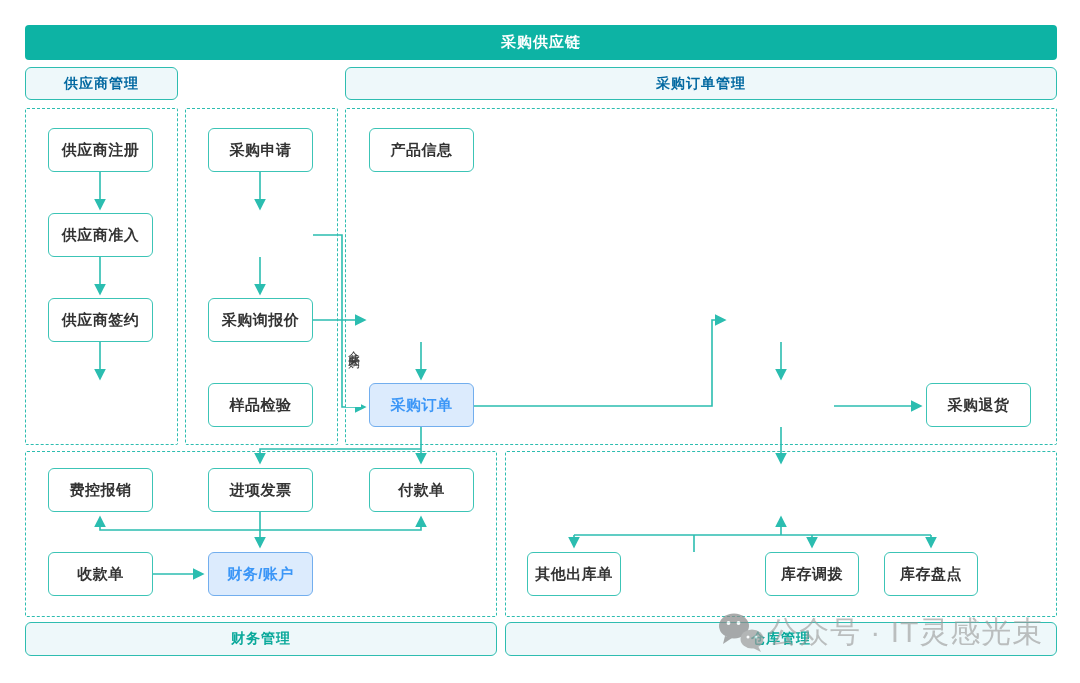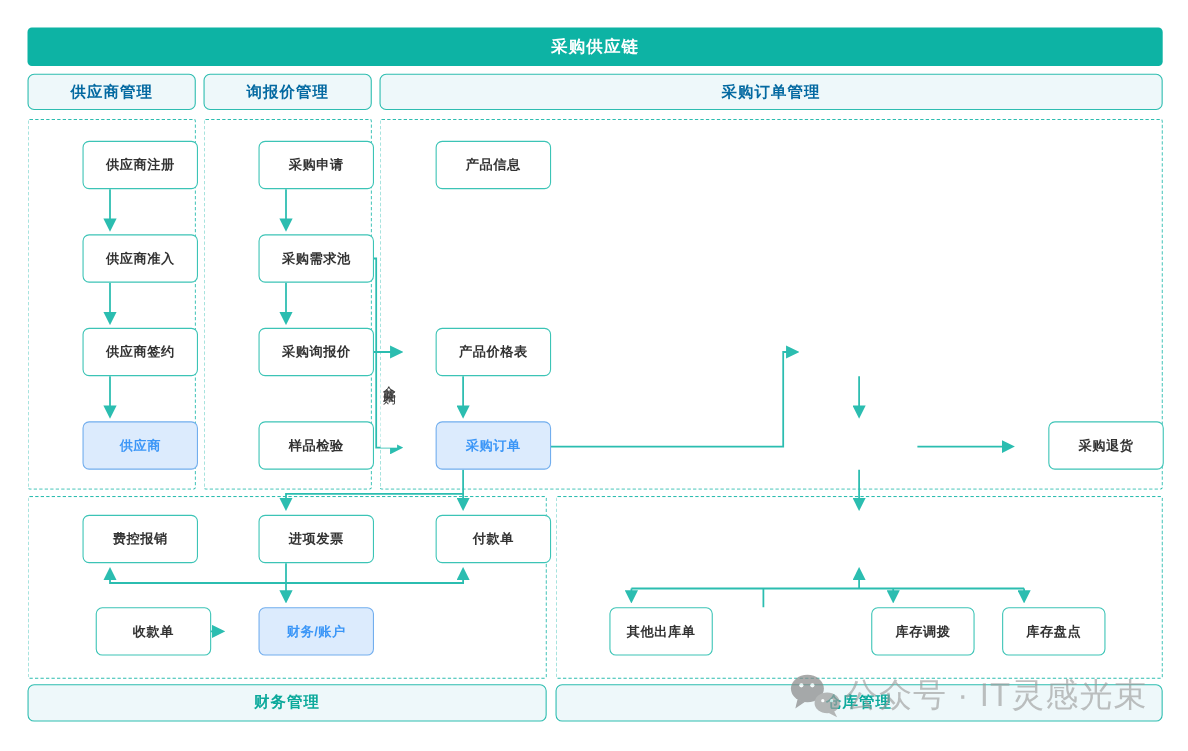--- a/index.html
+++ b/index.html
@@ -29,22 +29,22 @@
   .zone.z5 { left:505px; top:451px; width:552px; height:166px; }
   .footer-bar {
     position:absolute; top:622px; height:34px; background:#eef8fa;
     border:1px solid #2ebdb0; border-radius:6px; color:#0ba99b; font-size:14px; font-weight:bold;
     display:flex; align-items:center; justify-content:center; letter-spacing:1px; z-index:3;
   }
   .footer-bar.f1 { left:25px;  width:472px; }
   .footer-bar.f2 { left:505px; width:552px; }
   .node {
     position:absolute; width:105px; height:44px; background:#fff;
-    border:1px solid #3cc4b6; border-radius:6px; color:#333; font-size:12px; font-weight:600;
-    display:flex; align-items:center; justify-content:center; z-index:4; letter-spacing:0.5px;margin-left:27px;
+    border:1px solid #3cc4b6; border-radius:6px; color:#333; font-size:15px; font-weight:600;
+    display:flex; align-items:center; justify-content:center; z-index:4; letter-spacing:0.5px;
   }
   .node.blue { background:#dcebfd; border-color:#72aeee; color:#3b96f7; }
   .node.small { width:94px; }
   svg.wires { position:absolute; left:0; top:0; z-index:2; pointer-events:none; }
   .merge-label {
     position:absolute; left:346px; top:341px; height:66px; z-index:4;
     writing-mode:vertical-rl; text-orientation:upright;
     font-size:12px; line-height:15px; color:#3a3a3a; background:#fff; letter-spacing:2px;
   }
   .watermark {
@@ -56,21 +56,20 @@
   .wm-icon { opacity:0.72; margin-right:2px; }
 </style>
 </head>
 <body>
 
 <div class="canvas">
 
   <div class="title-bar">采购供应链</div>
 
   <div class="sec s1">供应商管理</div>
-  <div class="sec s2">询报价管理</div>
   <div class="sec s3">采购订单管理</div>
 
   <div class="zone z1"></div>
   <div class="zone z2"></div>
   <div class="zone z3"></div>
   <div class="zone z4"></div>
   <div class="zone z5"></div>
 
   <svg class="wires" width="1080" height="683" viewBox="0 0 1080 683">
     <defs>
@@ -102,38 +101,35 @@
       <polyline points="694,552 694,535"></polyline>
       <polyline points="781,535 781,519" marker-end="url(#arr)"></polyline>
       <polyline points="812,535 812,545" marker-end="url(#arr)"></polyline>
       <polyline points="931,535 931,545" marker-end="url(#arr)"></polyline>
     </g>
   </svg>
 
   <div class="node" style="left:48px;top:128px">供应商注册</div>
   <div class="node" style="left:48px;top:298px">供应商签约</div>
   <div class="node" style="left:48px;top:213px">供应商准入</div>
-  <div class="node blue" style="left:48px;top:383px">供应商</div>
 
   <div class="node" style="left:208px;top:128px">采购申请</div>
-  <div class="node" style="left:208px;top:213px">采购需求池</div>
   <div class="node" style="left:208px;top:298px">采购询报价</div>
   <div class="node" style="left:208px;top:383px">样品检验</div>
 
   <div class="node" style="left:369px;top:128px">产品信息</div>
-  <div class="node" style="left:369px;top:298px">产品价格表</div>
   <div class="node blue" style="left:369px;top:383px">采购订单</div>
   <div class="node" style="left:926px;top:383px">采购退货</div>
 
   <div class="merge-label">合并采购</div>
 
   <div class="node" style="left:48px;top:468px">费控报销</div>
   <div class="node" style="left:208px;top:468px">进项发票</div>
   <div class="node" style="left:369px;top:468px">付款单</div>
-  <div class="node" style="left:60px;top:552px">收款单</div>
+  <div class="node" style="left:48px;top:552px">收款单</div>
   <div class="node blue" style="left:208px;top:552px">财务/账户</div>
 
   <div class="node small" style="left:527px;top:552px">其他出库单</div>
   <div class="node small" style="left:765px;top:552px">库存调拨</div>
   <div class="node small" style="left:884px;top:552px">库存盘点</div>
 
   <div class="footer-bar f1">财务管理</div>
   <div class="footer-bar f2">仓库管理</div>
 
   <div class="watermark">

